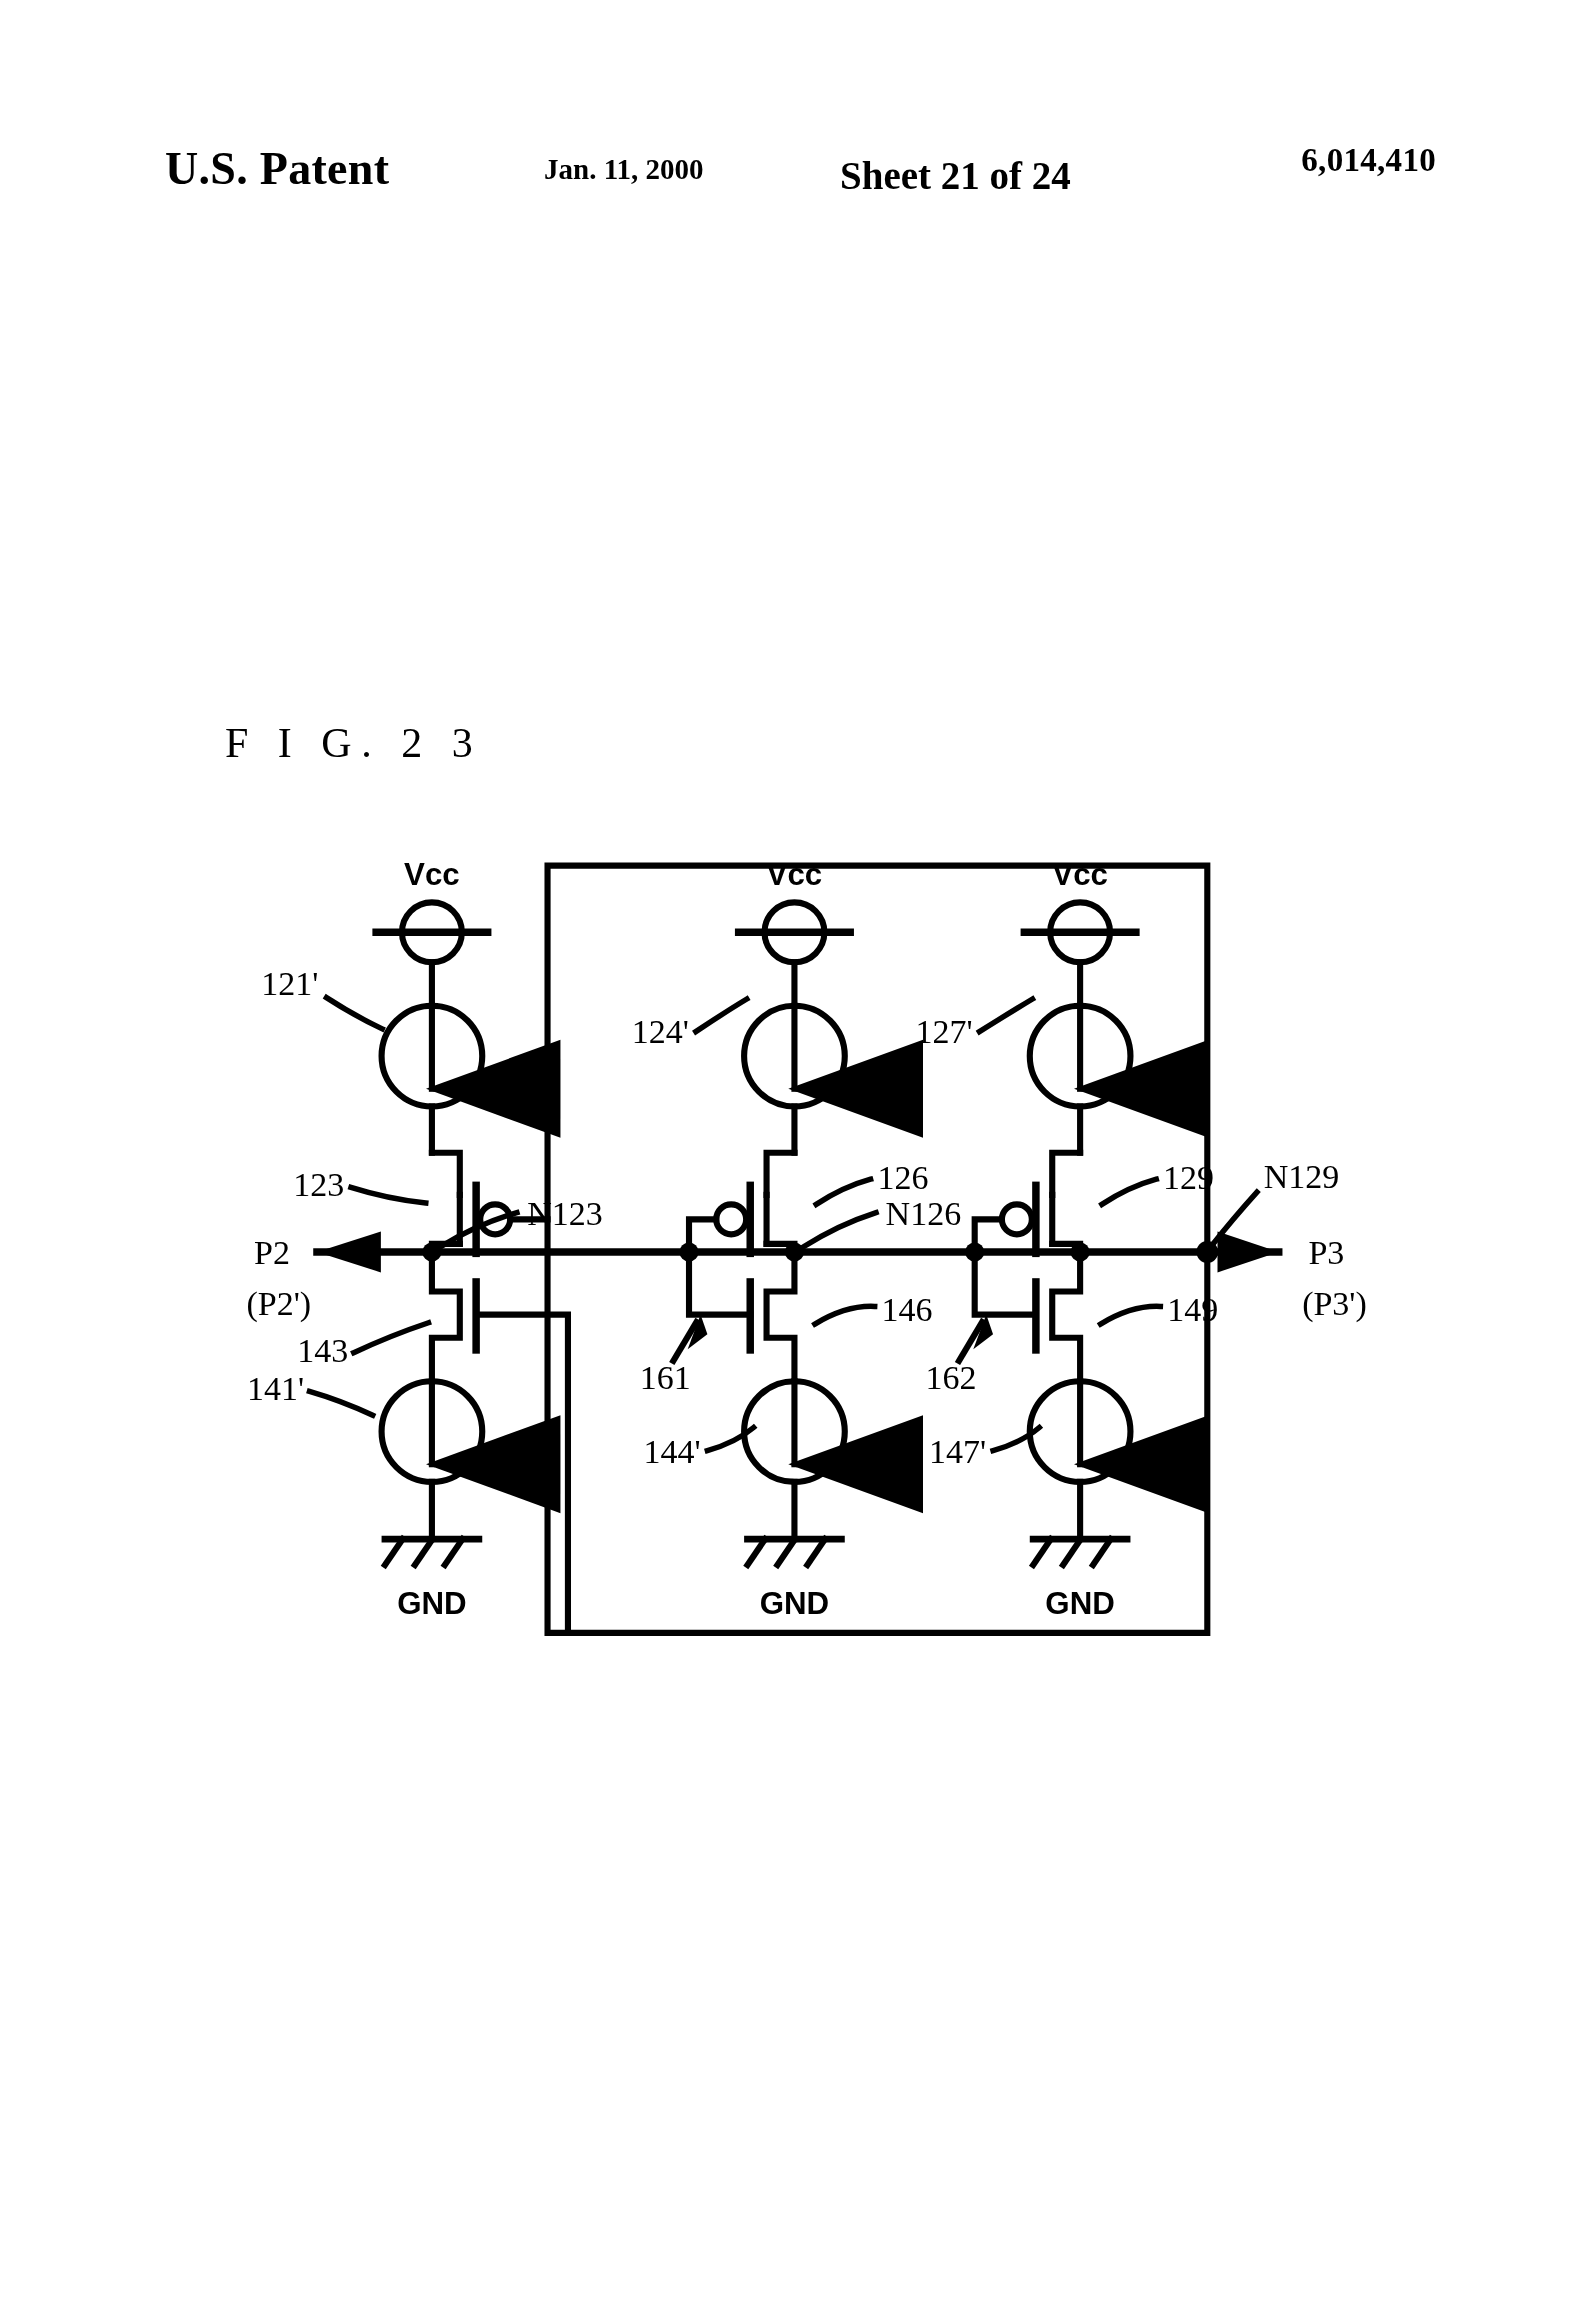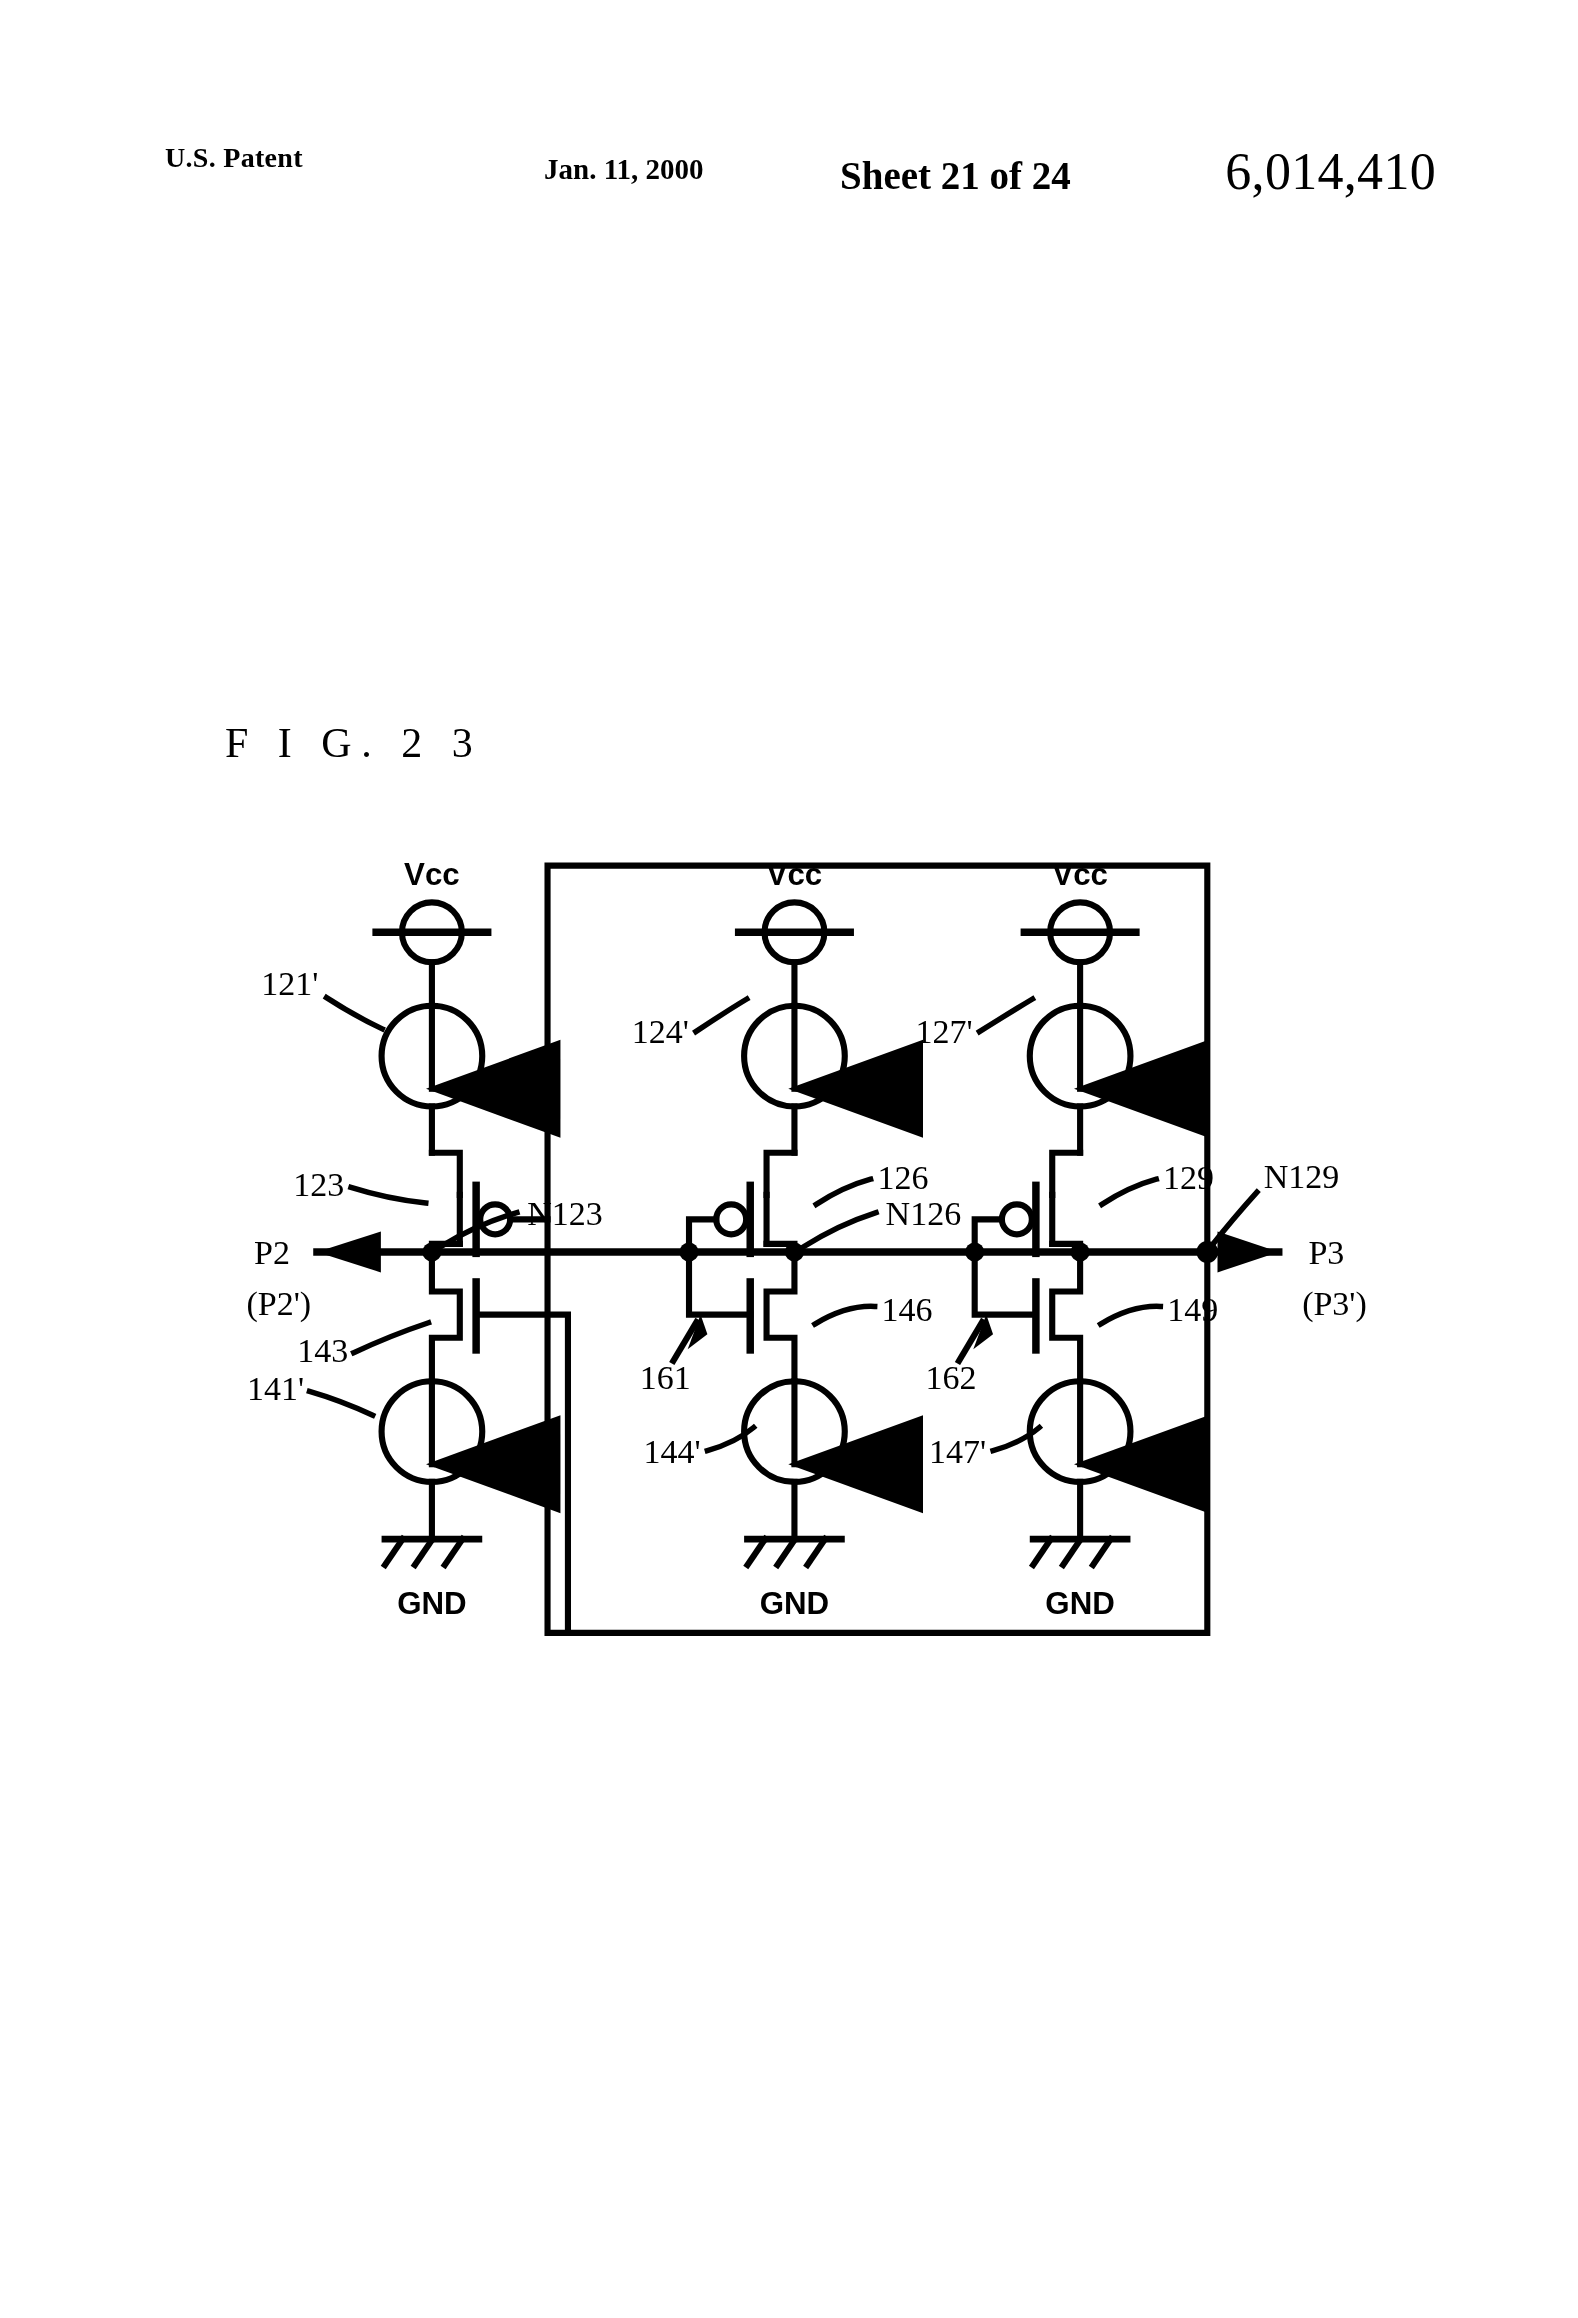--- a/index.html
+++ b/index.html
@@ -27,21 +27,21 @@
     left: 0;
     width: 1578px;
     height: 75px;
   }
   .hdr-title {
     position: absolute;
     left: 165px;
     top: 0px;
     font-family: "Liberation Serif", serif;
     font-weight: bold;
-    font-size: 28px;
+    font-size: 46px;
     letter-spacing: 0.3px;
     white-space: nowrap;
   }
   .hdr-date {
     position: absolute;
     left: 544px;
     top: 11px;
     font-family: "Liberation Serif", serif;
     font-weight: bold;
     font-size: 29px;
@@ -55,22 +55,22 @@
     font-family: "Liberation Serif", serif;
     font-weight: bold;
     font-size: 39px;
     white-space: nowrap;
   }
   .hdr-patno {
     position: absolute;
     right: 142px;
     top: 0px;
     font-family: "Liberation Serif", serif;
-    font-weight: normal;
-    font-size: 52px;
+    font-weight: bold;
+    font-size: 33px;
     letter-spacing: 0.3px;
     white-space: nowrap;
   }
   
   .fig-title {
     position: absolute;
     left: 225px;
     top: 687px;
     font-family: "Liberation Serif", serif;
     font-size: 42px;

